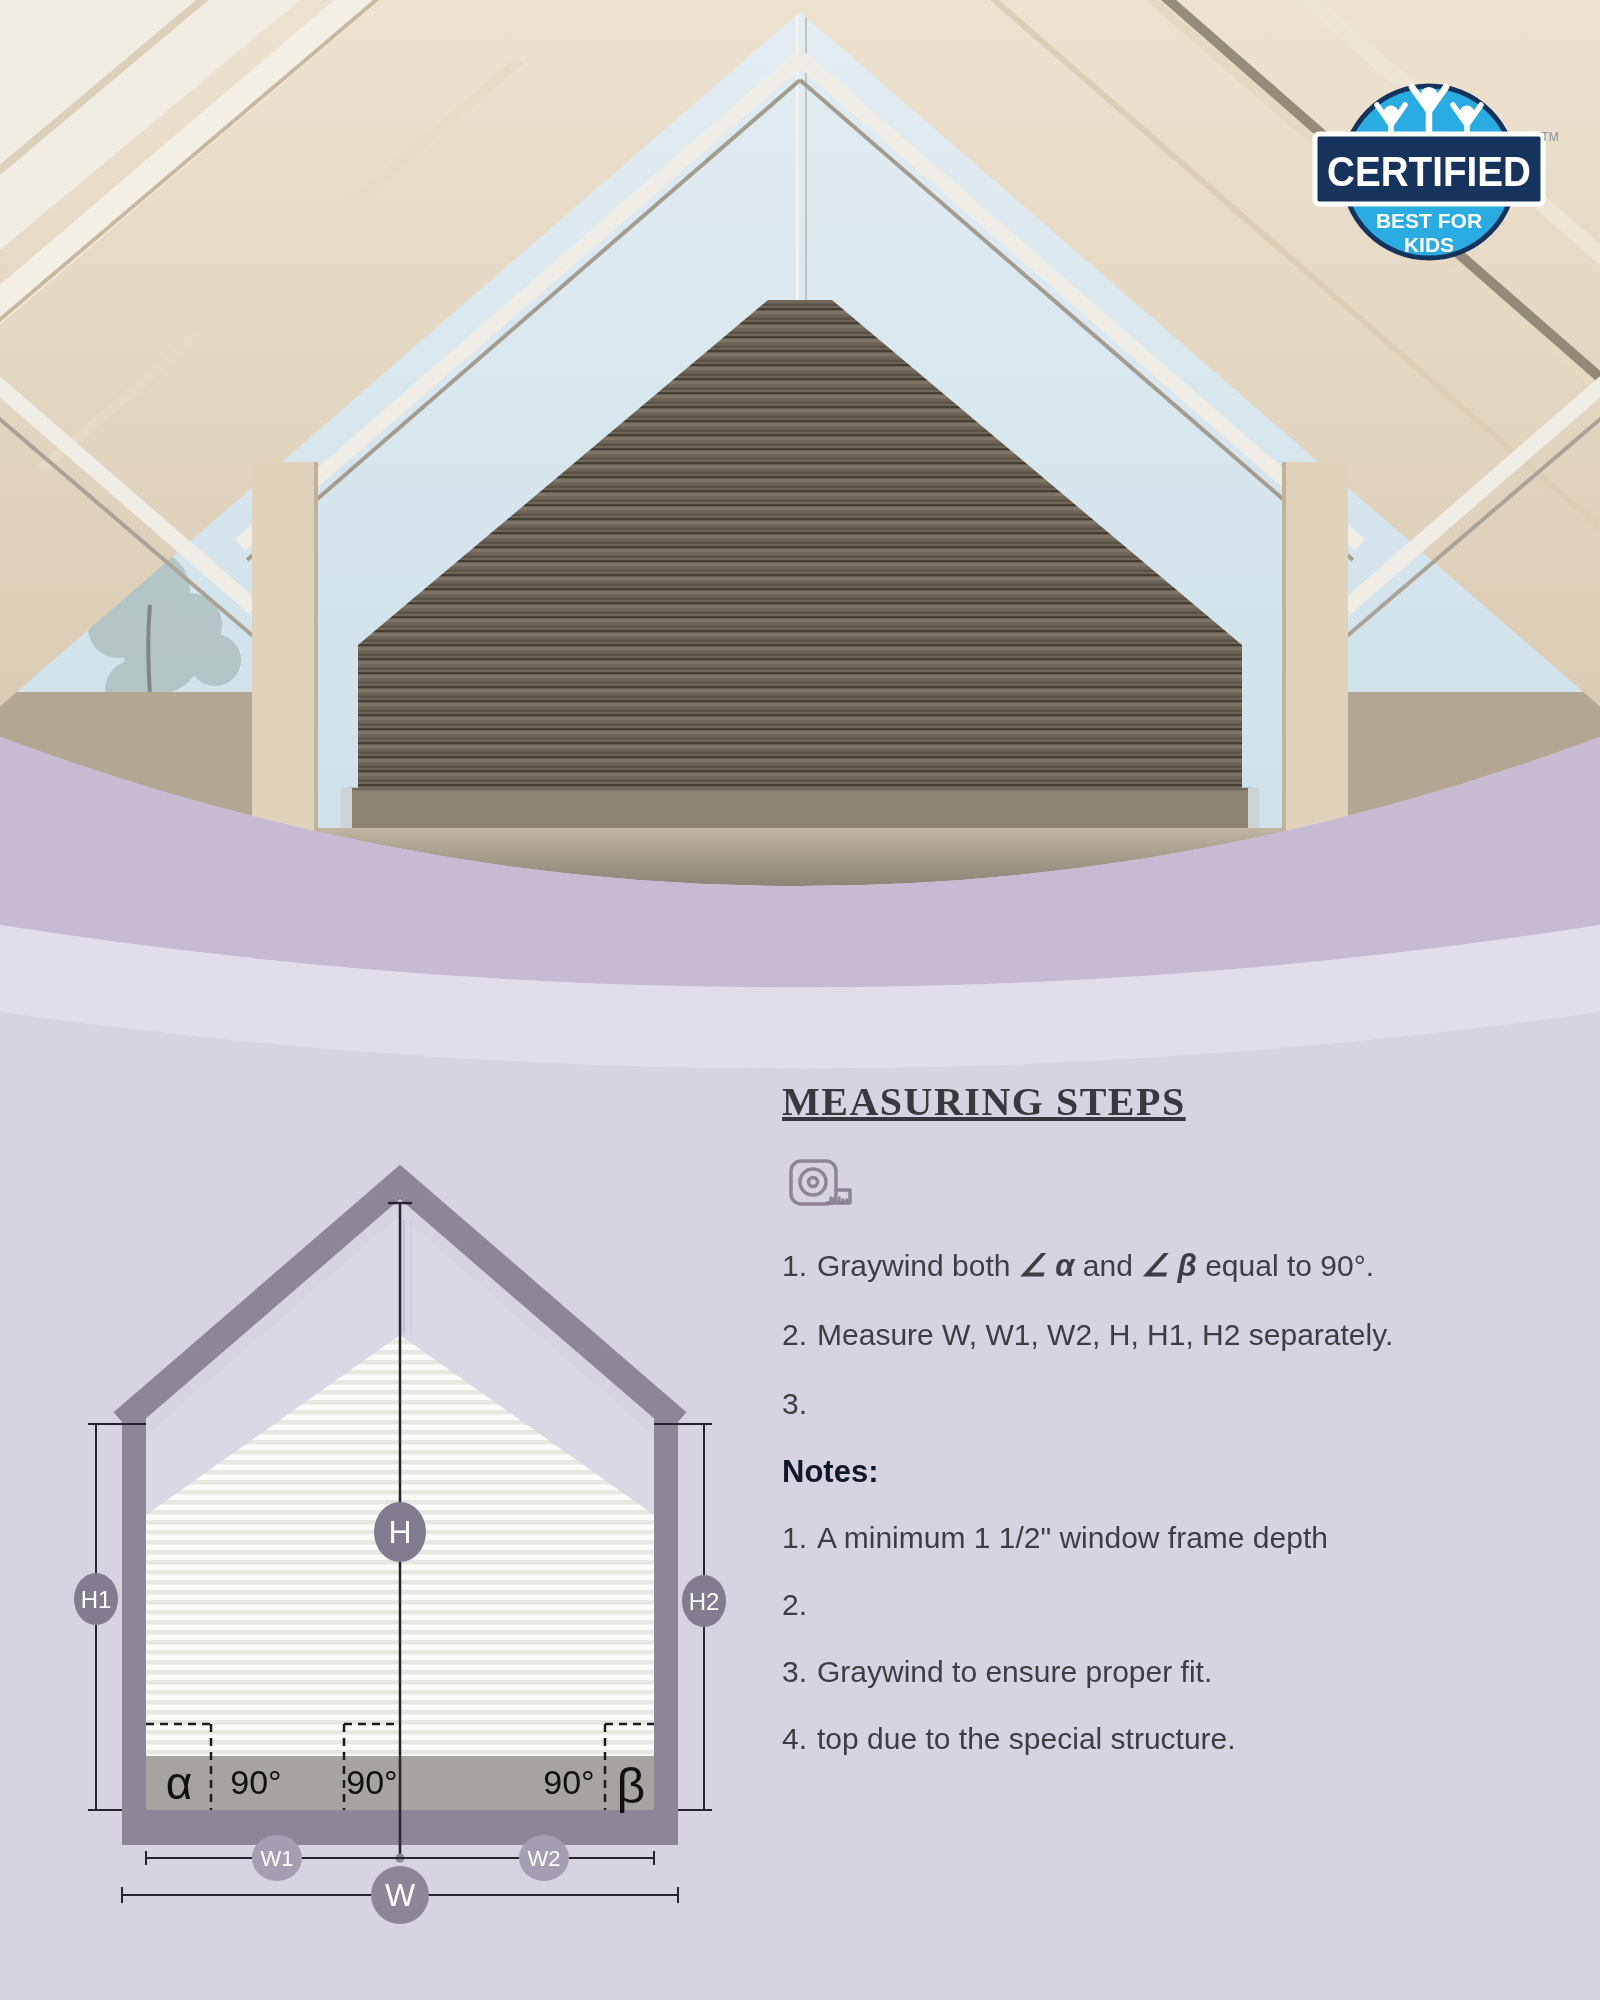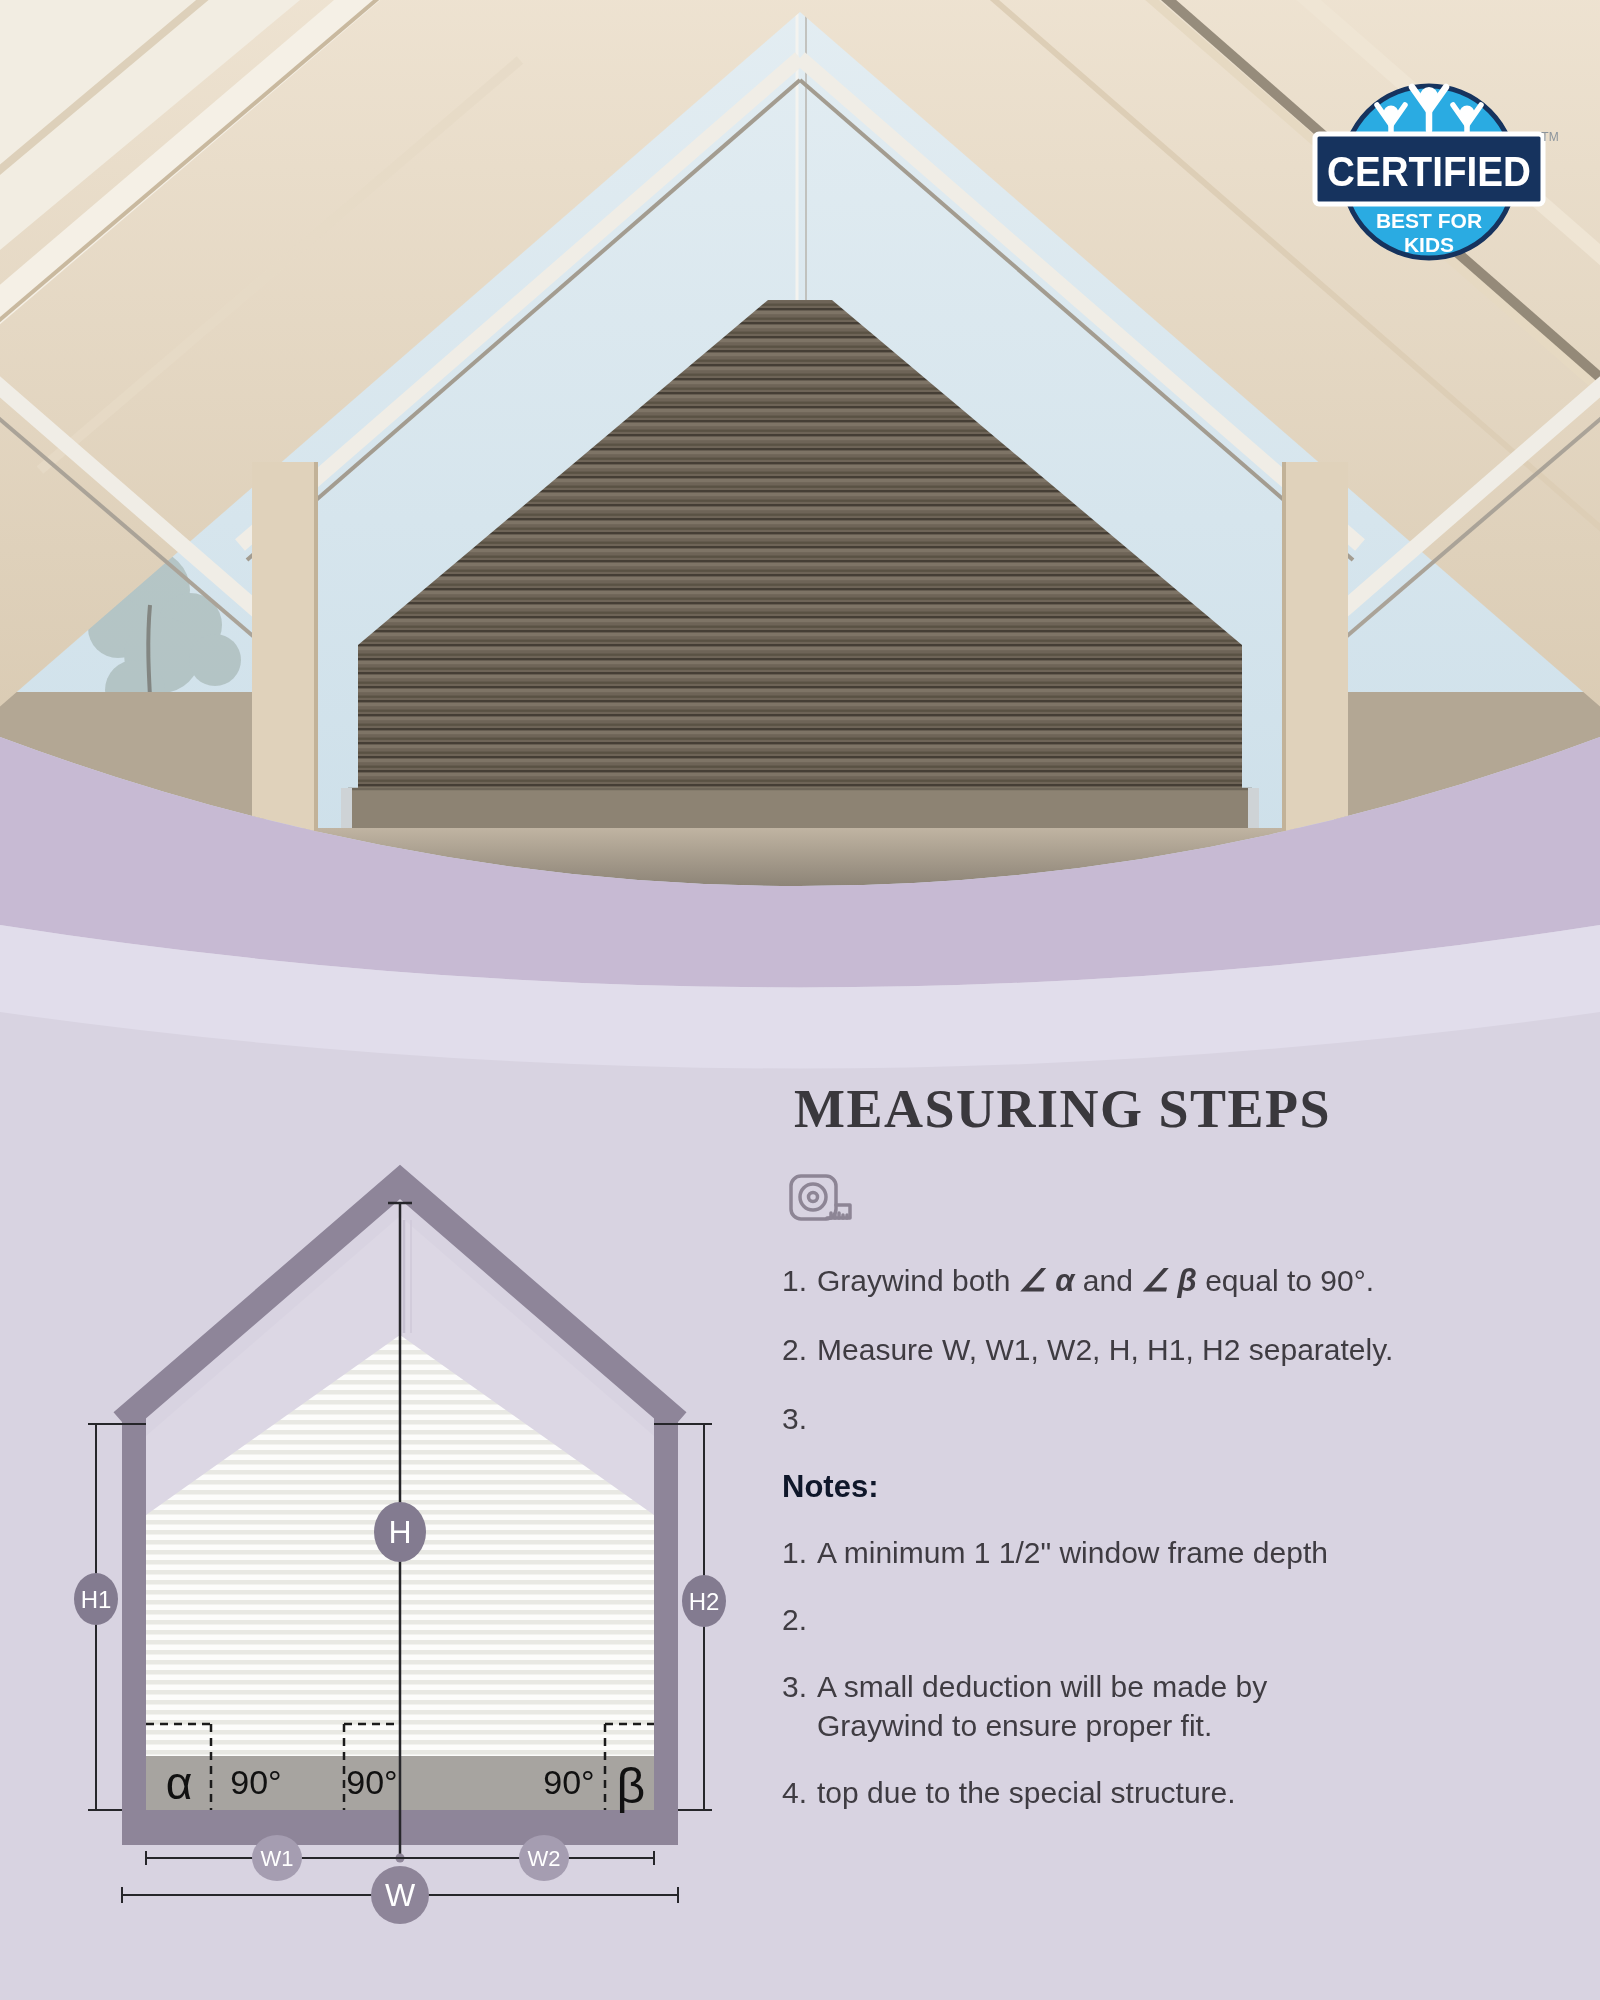--- a/index.html
+++ b/index.html
@@ -6,22 +6,22 @@
   body {
     width:1600px; height:2000px; position:relative; overflow:hidden;
     background:#d8d3e1;
     font-family:"Liberation Sans", sans-serif;
   }
   .hero { position:absolute; top:0; left:0; display:block; }
   .diagram { position:absolute; top:1130px; left:0; display:block; }
   .content { position:absolute; left:782px; top:1078px; width:790px; color:#403d43; }
   .title {
     font-family:"Liberation Serif", serif;
-    font-size:54px; font-weight:700; letter-spacing:1.5px;
-    color:#3a383d; margin:0 0 32px 12px; white-space:nowrap;
+    font-size:40px; font-weight:700; letter-spacing:1.5px;
+    color:#3a383d; margin:0 0 32px 0; white-space:nowrap;text-decoration:underline;
   }
   .tape { margin:0 0 30px 6px; }
   .step { display:flex; font-size:30px; line-height:38px; margin-bottom:31px; color:#3f3c42; }
   .num { margin-right:10px; }
   .txt { }
   .ang { font-weight:700; font-style:italic; font-size:31px; }
   .notes-label { font-size:31px; font-weight:700; margin:16px 0 28px 0; color:#0f172a; }
   .note { display:flex; font-size:30px; line-height:39px; margin-bottom:28px; color:#3f3c42; }
   .l2 { display:block; }
   svg text { user-select:none; }
@@ -255,19 +255,19 @@
 
   <div class="note">
     <span class="num">1.</span>
     <span class="txt"><span>A minimum 1 1/2" window frame depth</span></span>
   </div>
   <div class="note">
     <span class="num">2.</span>
   </div>
   <div class="note">
     <span class="num">3.</span>
-    <span class="txt"><span>A small deduction will be made by</span><span class="l2">Graywind to ensure proper fit.</span></span>
+    <span class="txt"><span class="l2">Graywind to ensure proper fit.</span></span>
   </div>
   <div class="note">
     <span class="num">4.</span>
     <span class="txt"><span class="l2">top due to the special structure.</span></span>
   </div>
 </div>
 
 </body></html>

